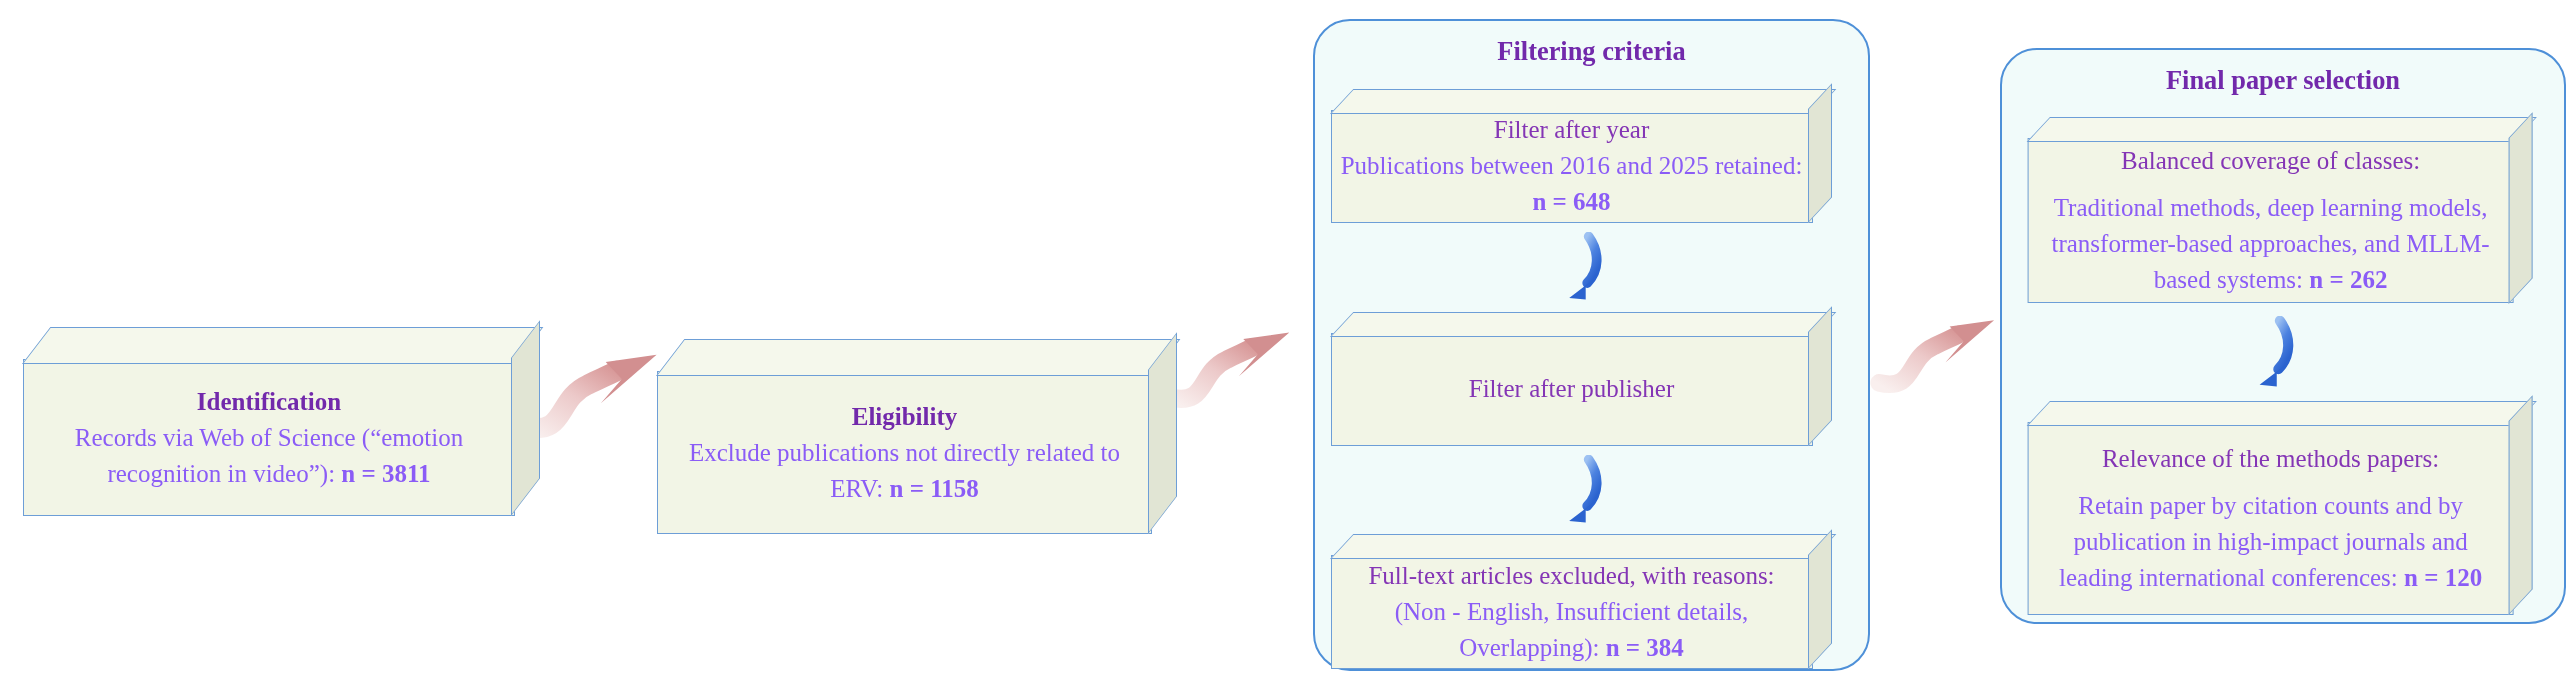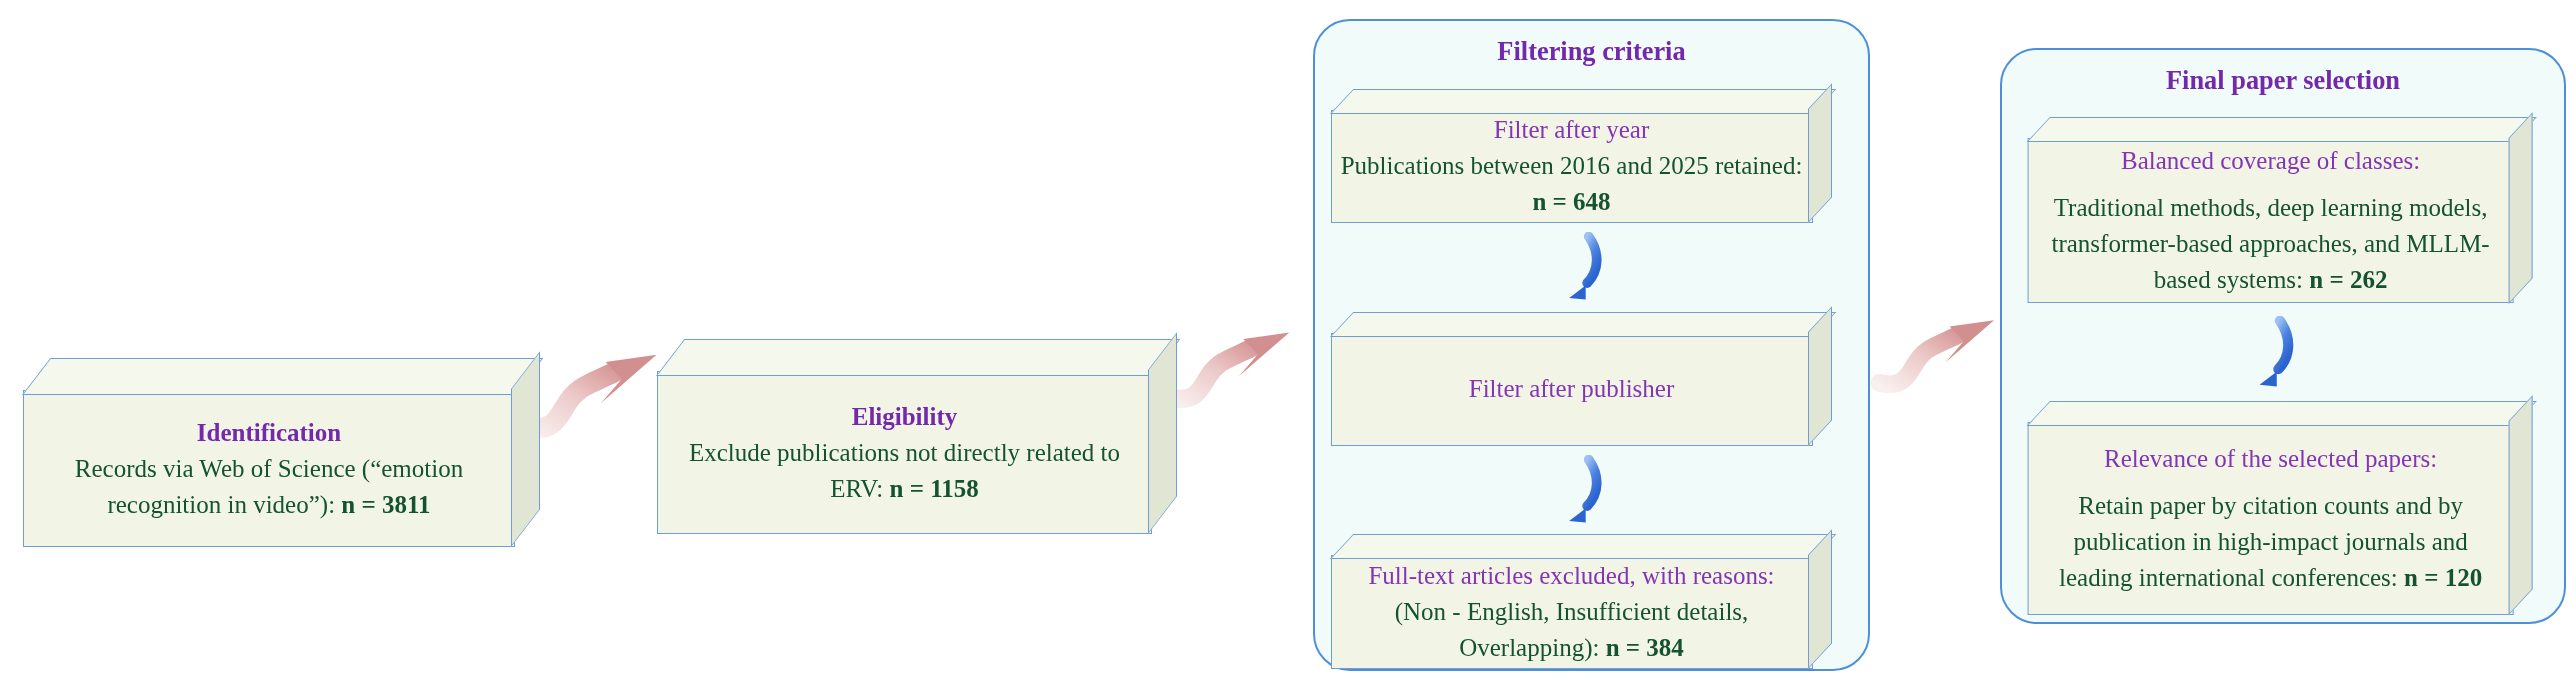--- a/index.html
+++ b/index.html
@@ -26,21 +26,21 @@
   }
   .box3d.deep::before{top:-33px;height:35px;transform:skewX(-37.5deg);}
   .box3d.deep::after{right:-26px;width:27px;transform:skewY(-52.5deg);}
   .box3d.inner::before{top:-22px;height:23px;transform:skewX(-43deg);}
   .box3d.inner::after{right:-20px;width:22px;transform:skewY(-47deg);}
 
   
   .bh{font-size:25px;line-height:36px;color:#8435b5;}
   .bh.strong{font-weight:bold;color:#7229ab;}
   .bh.nowrap{white-space:nowrap;}
-  .bb{font-size:25px;line-height:36px;color:#14532d;}
+  .bb{font-size:25px;line-height:36px;color:#8b5cf6;}
   .bb .nval{font-weight:bold;white-space:nowrap;}
   .gap-under{margin-bottom:11px;}
 
   
   .group{
     position:absolute;box-sizing:border-box;
     background:#f1fbfa;border:2.7px solid #4e90d8;border-radius:37px;
     display:flex;flex-direction:column;align-items:center;
   }
   .gtitle{font-size:26.4px;line-height:36px;font-weight:bold;color:#7229ab;text-align:center;}
@@ -65,21 +65,21 @@
         <stop offset="1" stop-color="#d89898"></stop>
       </linearGradient>
       <linearGradient id="gb" x1="0" y1="0" x2="0.35" y2="1">
         <stop offset="0" stop-color="#9dc1f2"></stop>
         <stop offset="0.5" stop-color="#4c82e0"></stop>
         <stop offset="1" stop-color="#2b63cf"></stop>
       </linearGradient>
     </defs>
   </svg>
 
-  <div class="box3d deep abs" style="left:23px;top:390px;width:492px;height:157px;padding:0 11px;">
+  <div class="box3d deep abs" style="left:23px;top:359px;width:492px;height:157px;padding:0 11px;">
     <div class="bh strong">Identification</div>
     <div class="bb"><span>Records via Web of Science (“emotion recognition in video”): </span><span class="nval">n = 3811</span></div>
   </div>
 
   <svg class="abs arrow-svg" style="left:506px;top:341px;" width="159" height="105" viewBox="0 0 190 130">
     <path d="M 20 106 C 72 118, 58 72, 98 54 C 112 47, 120 44, 134 37" fill="none" stroke="url(#gp)" stroke-width="25" stroke-linecap="round"></path>
     <polygon points="183,17 120,26 140,47 114,77" fill="#d28f90"></polygon>
   </svg>
 
   <div class="box3d deep abs" style="left:657px;top:371px;width:495px;height:163px;padding:0 11px;">
@@ -132,19 +132,19 @@
       <div class="bh gap-under">Balanced coverage of classes:</div>
       <div class="bb"><span>Traditional methods, deep learning models, transformer-based approaches, and MLLM-based systems: </span><span class="nval">n = 262</span></div>
     </div>
 
     <svg class="arrow-svg bluearrow" style="margin:12.4px 0 11px;" width="50" height="72" viewBox="0 0 64 92">
       <path d="M 38 6 C 53 27, 52 52, 36 68" fill="none" stroke="url(#gb)" stroke-width="13" stroke-linecap="round"></path>
       <polygon points="12,88 46,62 34,73 34,90" fill="#2b63cf"></polygon>
     </svg>
 
     <div class="box3d inner nudge4" style="width:486px;height:193px;margin-top:23px;padding:0 14px;">
-      <div class="bh gap-under">Relevance of the selected papers:</div>
+      <div class="bh gap-under">Relevance of the methods papers:</div>
       <div class="bb"><span>Retain paper by citation counts and by publication in high-impact journals and leading international conferences: </span><span class="nval">n = 120</span></div>
     </div>
   </div>
 
 </div>
 
 
 </body></html>

